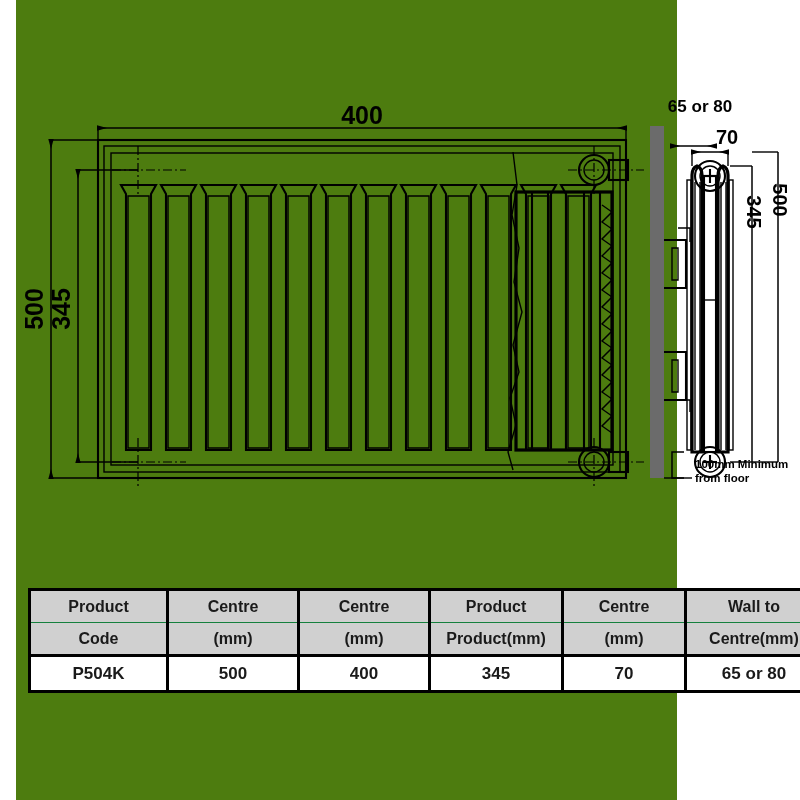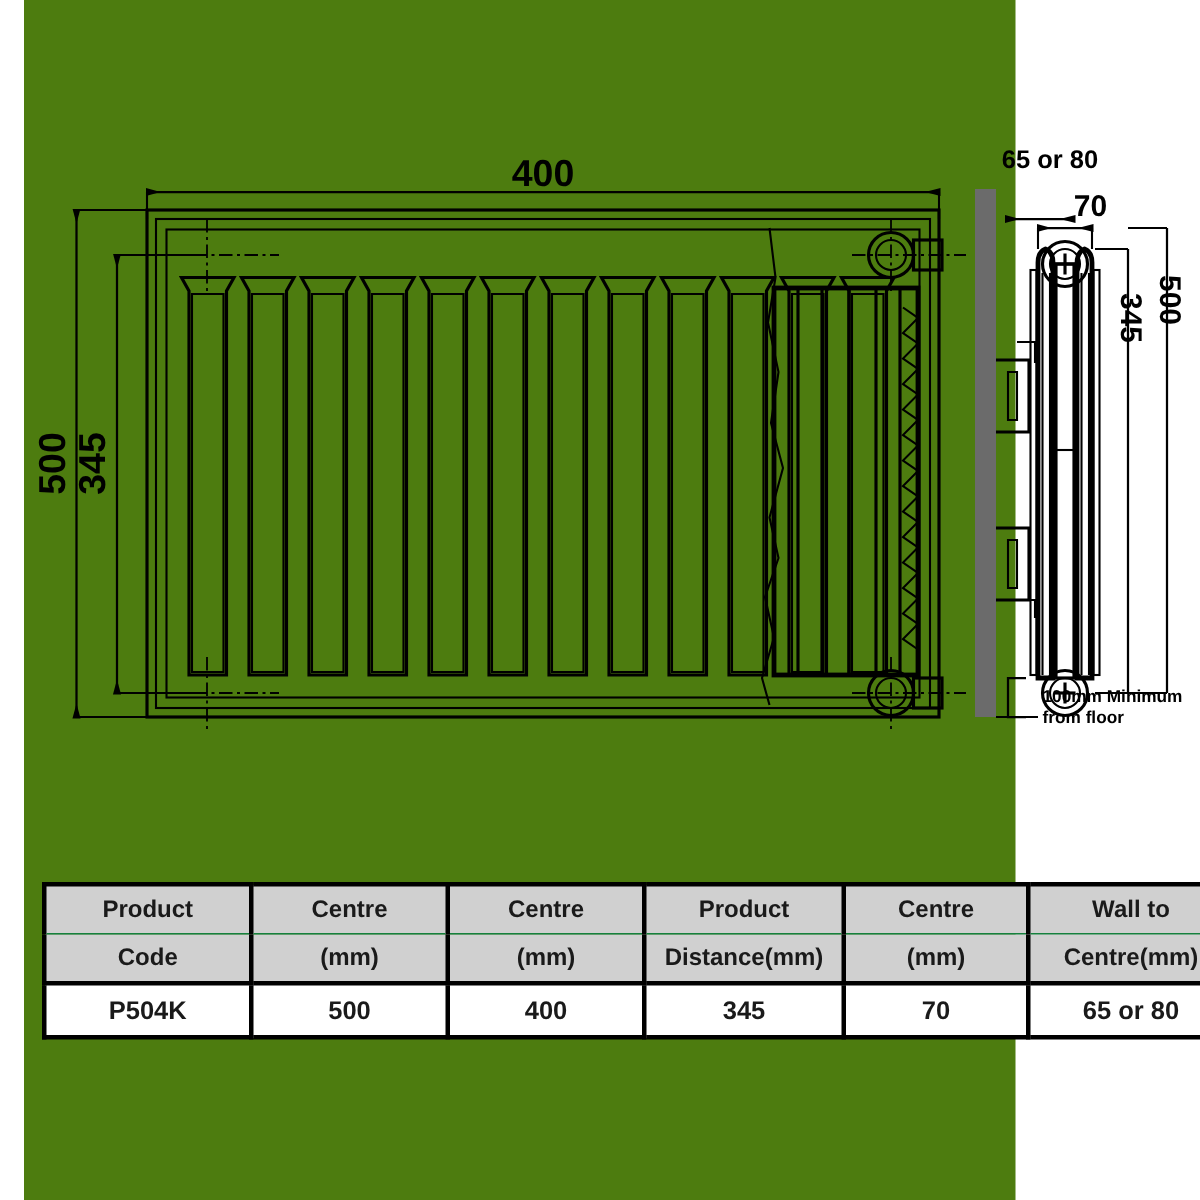--- a/index.html
+++ b/index.html
@@ -335,21 +335,21 @@
           <th class="tbl-col-1">Centre</th>
           <th class="tbl-col-2">Centre</th>
           <th class="tbl-col-3">Product</th>
           <th class="tbl-col-4">Centre</th>
           <th class="tbl-col-5">Wall to</th>
         </tr>
         <tr>
           <th class="sub">Code</th>
           <th class="sub">(mm)</th>
           <th class="sub">(mm)</th>
-          <th class="sub">Distance(mm)</th>
+          <th class="sub">Product(mm)</th>
           <th class="sub">(mm)</th>
           <th class="sub">Centre(mm)</th>
         </tr>
       </thead>
       <tbody>
         <tr>
           <td>P504K</td>
           <td>500</td>
           <td>400</td>
           <td>345</td>

